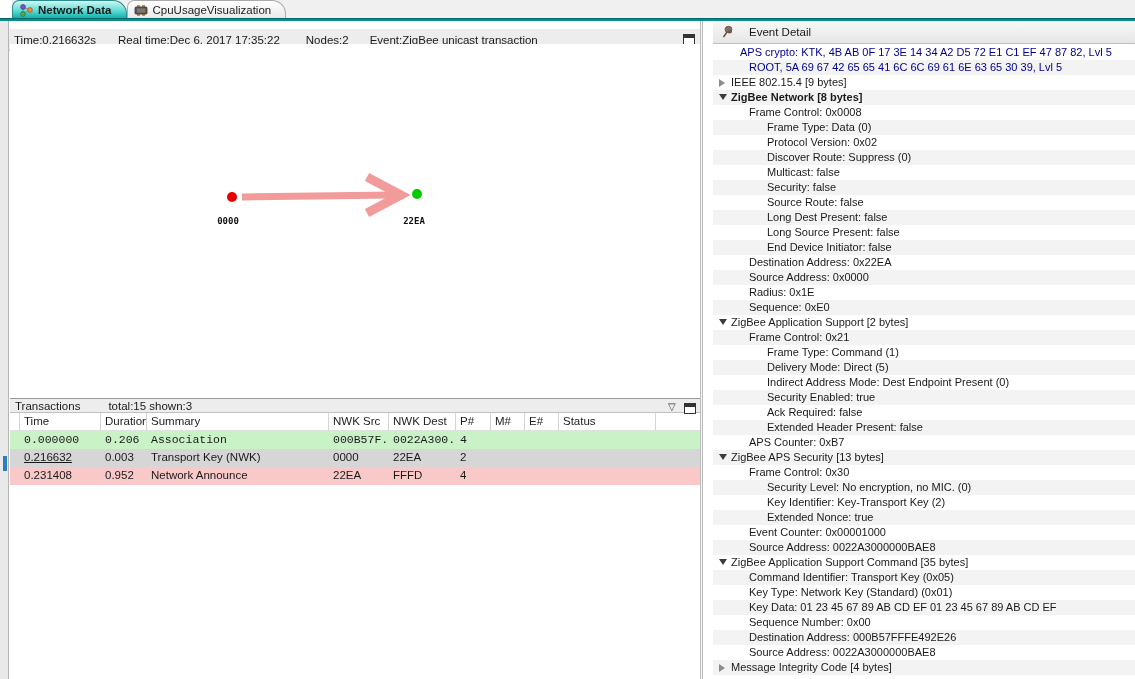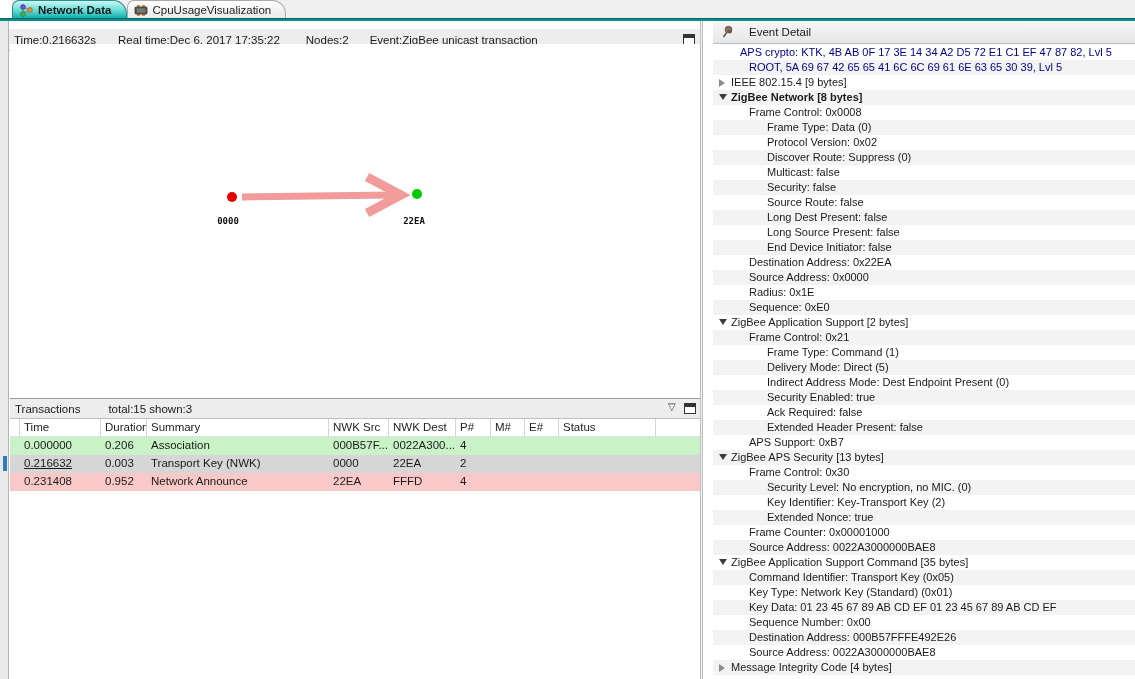--- a/index.html
+++ b/index.html
@@ -37,31 +37,31 @@
   .maxbtn::before { content:""; position:absolute; left:0; top:0; width:100%; height:3px; background:#333; }
   #toolbar-max { position:absolute; left:674px; top:5px; }
 
   
   #map-canvas { position:absolute; left:10px; top:44px; width:690px; height:354px; background:#fff; }
   #map-canvas text { font-family:"DejaVu Sans Mono", monospace; font-size:9px; font-weight:bold; fill:#111; }
 
   
   #transactions { position:absolute; left:10px; top:398px; width:690px; height:281px; background:#fff;
                   border-top:1px solid #9a9a9a; font-size:11.5px; }
-  #tx-header { position:relative; height:20px; background:#ededed; border-bottom:1px solid #c0c0c0;
+  #tx-header { position:relative; height:14px; background:#ededed; border-bottom:1px solid #c0c0c0;
                display:flex; align-items:center; }
   #tx-title { margin-left:5px; } #tx-count { margin-left:28px; }
   #tx-dropdown { position:absolute; left:658px; top:2px; font-size:10px; color:#333; cursor:pointer; }
   #tx-max { position:absolute; left:674px; top:4px; }
   .trow-h { height:18px; display:flex; border-bottom:1px solid #e0e0e0; background:#fff; }
   .trow-h .cell { color:#222; border-right:1px solid #d5d5d5; }
   .cell { height:18px; line-height:17px; padding-left:4px; overflow:hidden; white-space:nowrap; flex:none; }
   .trow-t { height:18px; display:flex; cursor:pointer; }
   .trow-t .cell { border-right:none; }
-  .bg-green { background:var(--row-green); }
+  .bg-green { background:var(--row-green);font-family:Liberation Mono, monospace; }
   .bg-selected { background:var(--row-selected); }
   .bg-pink { background:var(--row-pink); }
 
   
   #sash { position:absolute; left:700px; top:21px; width:3px; height:658px; background:#f4f4f4;
           border-left:1px solid #bdbdbd; border-right:1px solid #bdbdbd; cursor:col-resize; }
 
   
   #event-detail { position:absolute; left:713px; top:21px; width:432px; height:658px; background:#fff; }
   #ed-header { height:23px; background:linear-gradient(#f8f8f8,#e6e6e6); border-bottom:1px solid #bdbdbd;
@@ -220,27 +220,27 @@
         <div class="drow" style="padding-left: 36px;"><span>Radius: 0x1E</span></div>
         <div class="drow odd" style="padding-left: 36px;"><span>Sequence: 0xE0</span></div>
         <div class="drow" style="padding-left: 18px;"><span class="tri down" style="left: 6px;"></span><span>ZigBee Application Support [2 bytes]</span></div>
         <div class="drow odd" style="padding-left: 36px;"><span>Frame Control: 0x21</span></div>
         <div class="drow" style="padding-left: 54px;"><span>Frame Type: Command (1)</span></div>
         <div class="drow odd" style="padding-left: 54px;"><span>Delivery Mode: Direct (5)</span></div>
         <div class="drow" style="padding-left: 54px;"><span>Indirect Address Mode: Dest Endpoint Present (0)</span></div>
         <div class="drow odd" style="padding-left: 54px;"><span>Security Enabled: true</span></div>
         <div class="drow" style="padding-left: 54px;"><span>Ack Required: false</span></div>
         <div class="drow odd" style="padding-left: 54px;"><span>Extended Header Present: false</span></div>
-        <div class="drow" style="padding-left: 36px;"><span>APS Support: 0xB7</span></div>
+        <div class="drow" style="padding-left: 36px;"><span>APS Counter: 0xB7</span></div>
         <div class="drow odd" style="padding-left: 18px;"><span class="tri down" style="left: 6px;"></span><span>ZigBee APS Security [13 bytes]</span></div>
         <div class="drow" style="padding-left: 36px;"><span>Frame Control: 0x30</span></div>
         <div class="drow odd" style="padding-left: 54px;"><span>Security Level: No encryption, no MIC. (0)</span></div>
         <div class="drow" style="padding-left: 54px;"><span>Key Identifier: Key-Transport Key (2)</span></div>
         <div class="drow odd" style="padding-left: 54px;"><span>Extended Nonce: true</span></div>
-        <div class="drow" style="padding-left: 36px;"><span>Frame Counter: 0x00001000</span></div>
+        <div class="drow" style="padding-left: 36px;"><span>Event Counter: 0x00001000</span></div>
         <div class="drow odd" style="padding-left: 36px;"><span>Source Address: 0022A3000000BAE8</span></div>
         <div class="drow" style="padding-left: 18px;"><span class="tri down" style="left: 6px;"></span><span>ZigBee Application Support Command [35 bytes]</span></div>
         <div class="drow odd" style="padding-left: 36px;"><span>Command Identifier: Transport Key (0x05)</span></div>
         <div class="drow" style="padding-left: 36px;"><span>Key Type: Network Key (Standard) (0x01)</span></div>
         <div class="drow odd" style="padding-left: 36px;"><span>Key Data: 01 23 45 67 89 AB CD EF 01 23 45 67 89 AB CD EF</span></div>
         <div class="drow" style="padding-left: 36px;"><span>Sequence Number: 0x00</span></div>
         <div class="drow odd" style="padding-left: 36px;"><span>Destination Address: 000B57FFFE492E26</span></div>
         <div class="drow" style="padding-left: 36px;"><span>Source Address: 0022A3000000BAE8</span></div>
         <div class="drow odd" style="padding-left: 18px;"><span class="tri right" style="left: 6px;"></span><span>Message Integrity Code [4 bytes]</span></div>
       </div>

